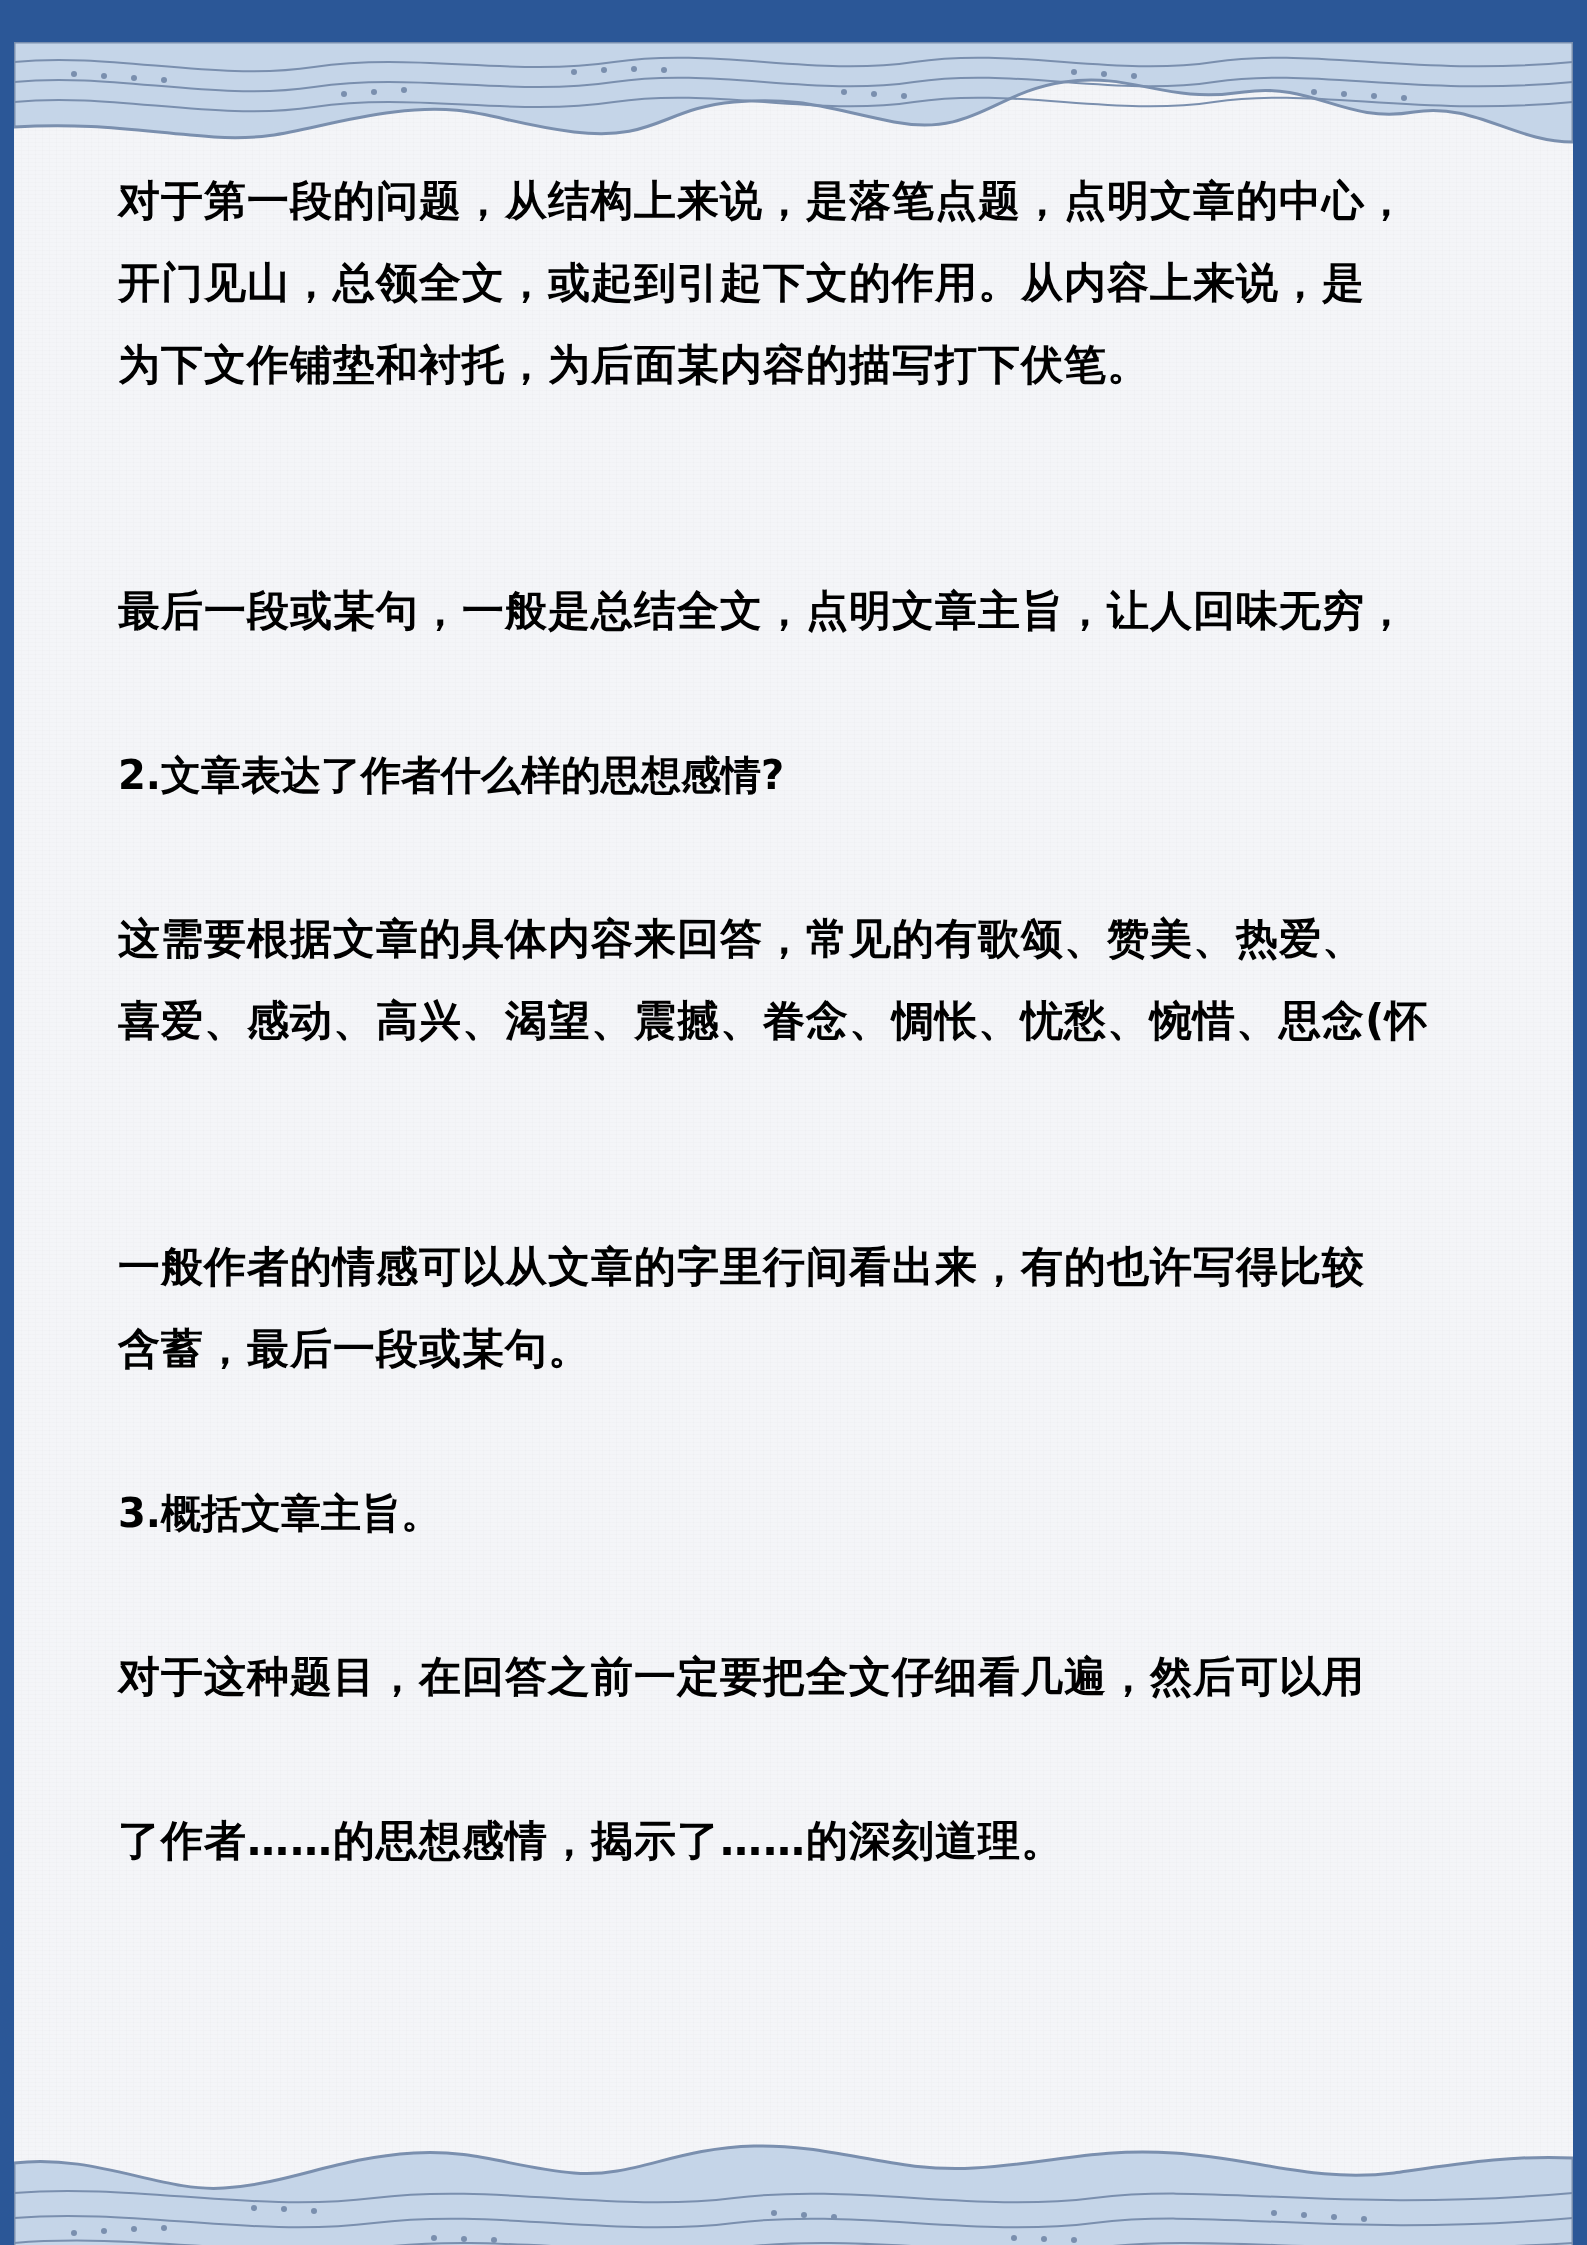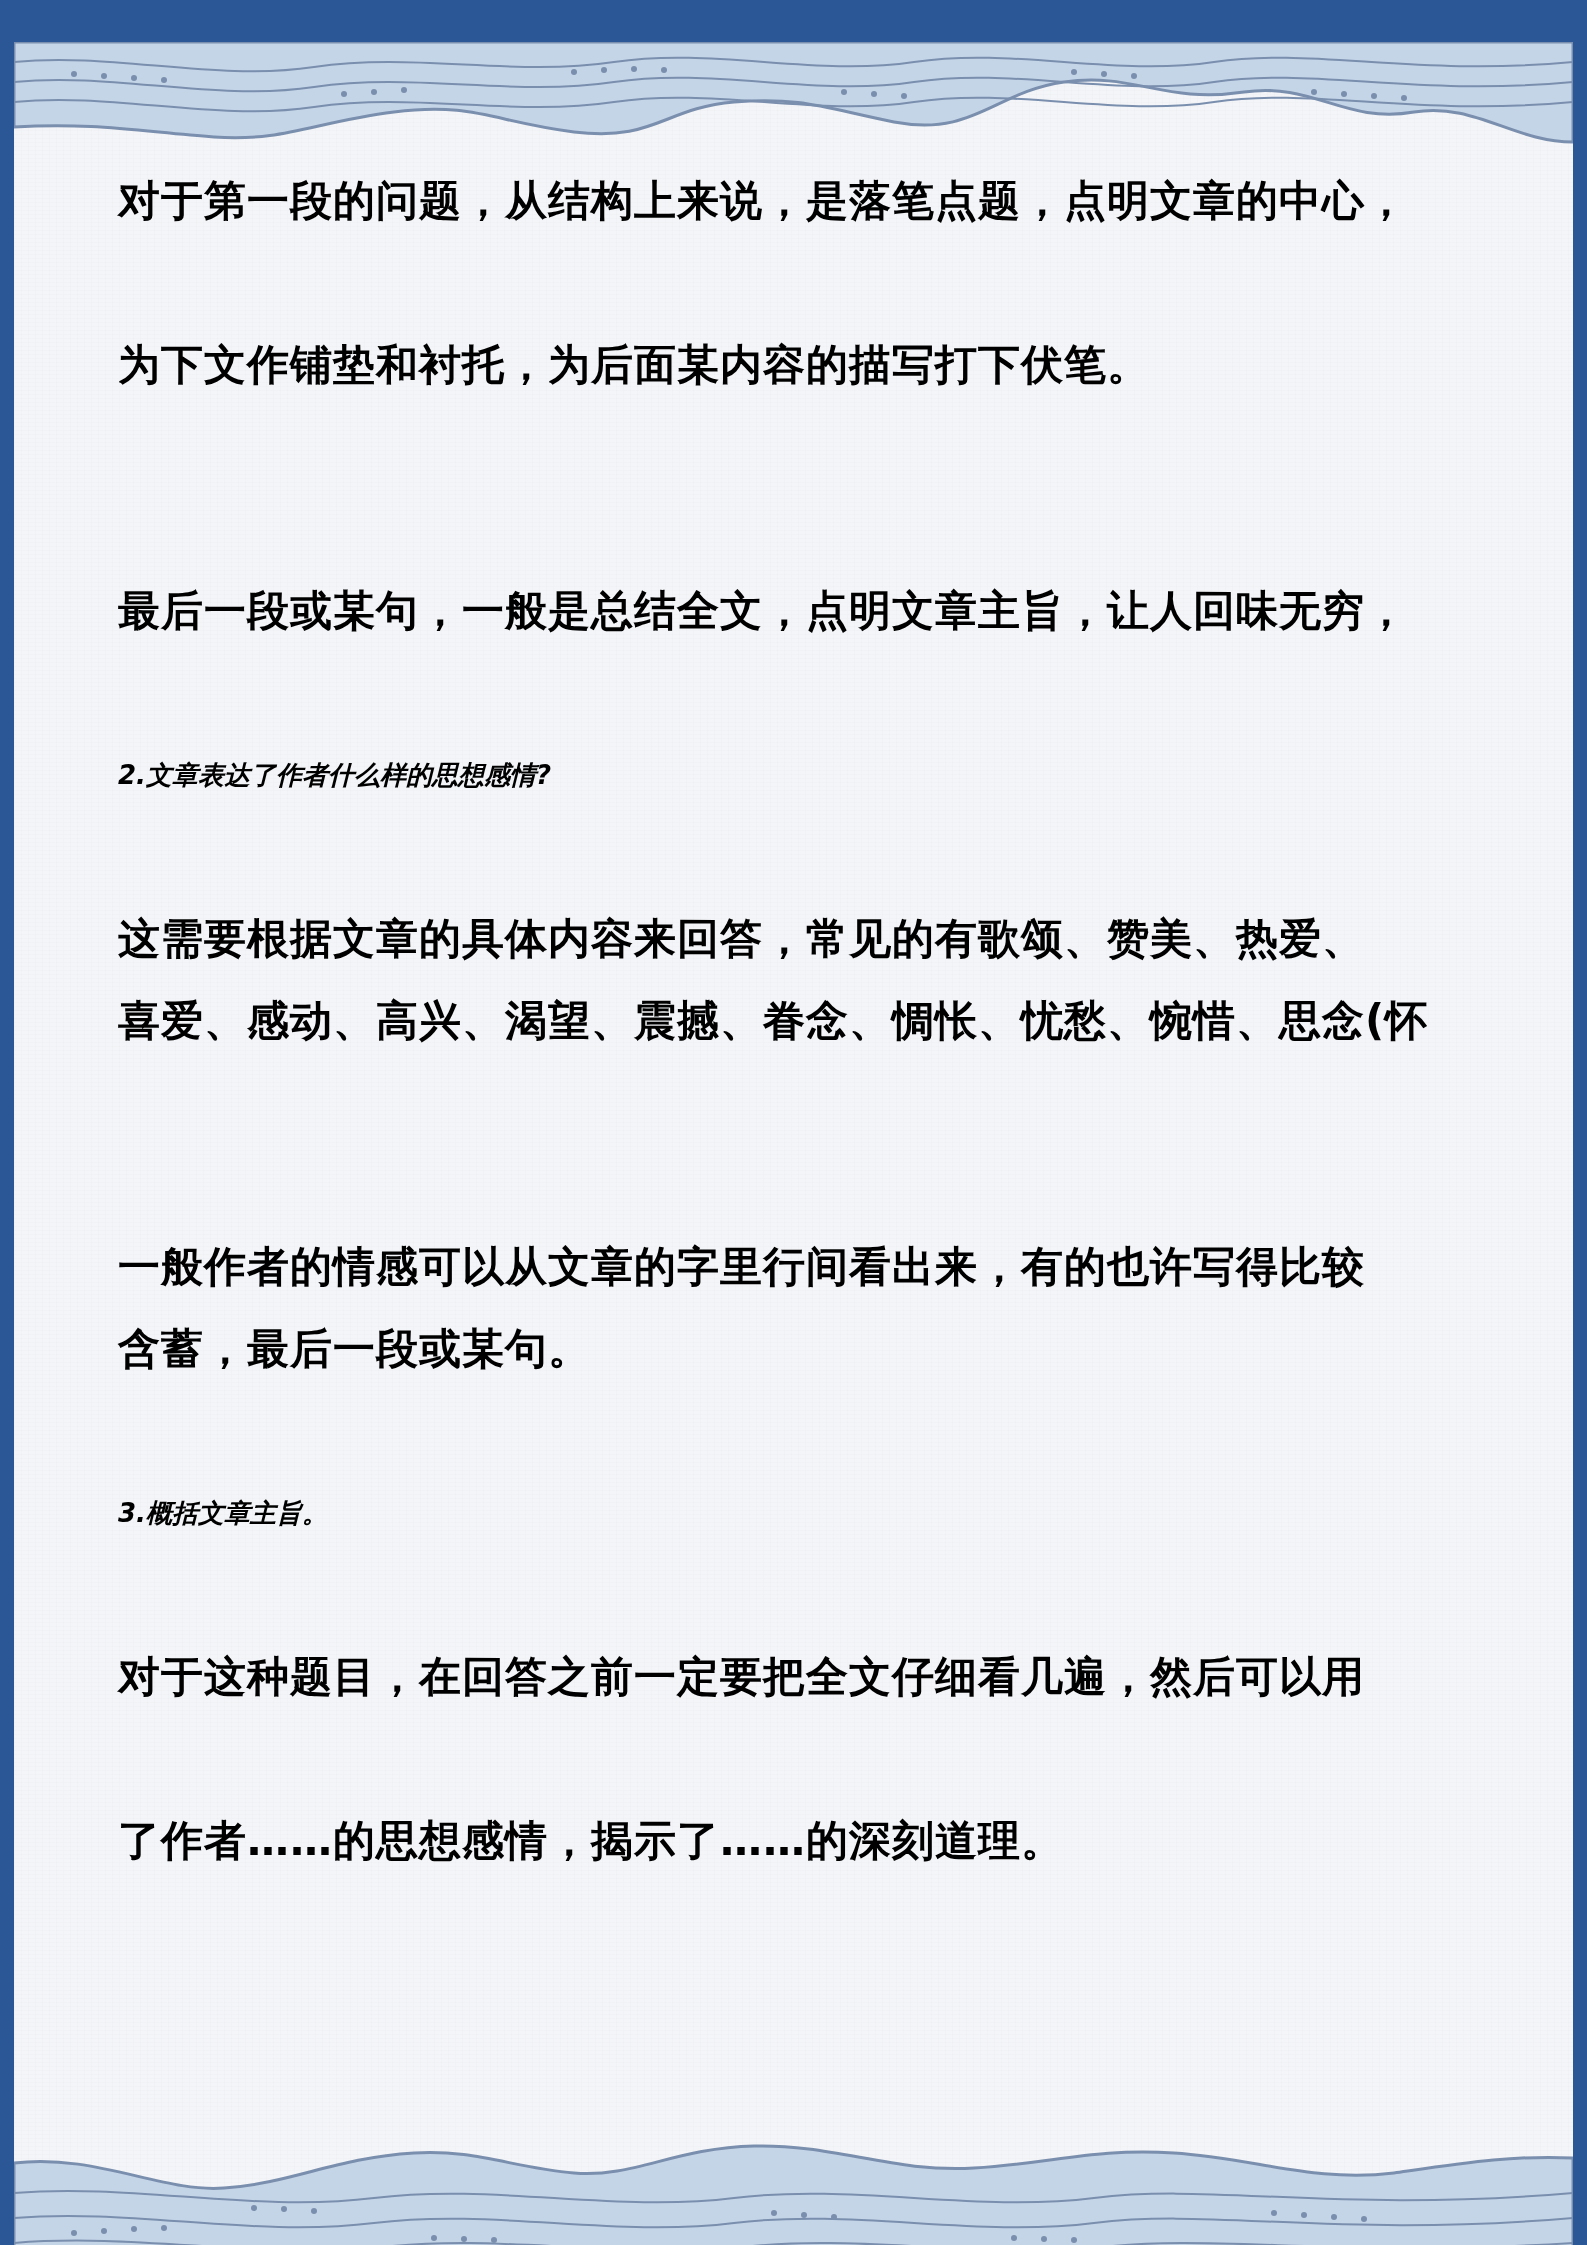--- a/index.html
+++ b/index.html
@@ -20,21 +20,21 @@
     .wave-top { position: absolute; left: 0; top: 0; width: 1559px; height: 110px; }
     .wave-bottom { position: absolute; left: 0; bottom: 0; width: 1559px; height: 120px; }
     .content {
       position: absolute; left: 104px; top: 118px; width: 1380px;
     }
     .para {
       margin: 0; color: #000; font-weight: bold;
       font-size: 42px; line-height: 82px; letter-spacing: 1px;
     }
     .gap { height: 82px; }
-    .heading { margin: 0; color: #000; font-weight: bold; font-size: 26px; line-height: 82px; font-style: italic; }
+    .heading { margin: 0; color: #000; font-weight: bold; font-size: 40px; line-height: 82px; }
     .footer {
       position: absolute; left: 0; width: 1559px; top: 2118px; text-align: center;
       font-family: "DejaVu Serif", "Liberation Serif", serif;
       color: #e8141a; font-size: 40px; letter-spacing: 14px;
     }
     .footer .num { font-weight: bold; font-family: "DejaVu Sans", sans-serif; }
   </style>
 </head>
 <body>
 
@@ -68,21 +68,21 @@
       <circle cx="1300" cy="50" r="3"></circle>
         <circle cx="1330" cy="52" r="3"></circle>
         <circle cx="1360" cy="54" r="3"></circle>
         <circle cx="1390" cy="56" r="3"></circle>
     </g>
   </svg>
 
   <div class="content">
     <p class="para">
       <span>对于第一段的问题，从结构上来说，是落笔点题，点明文章的中心，</span><br>
-      <br>
+      <span>开门见山，总领全文，或起到引起下文的作用。从内容上来说，是</span><br>
       <span>为下文作铺垫和衬托，为后面某内容的描写打下伏笔。</span>
     </p>
     <div class="gap"></div>
     <div class="gap"></div>
     <p class="para">
       <span>最后一段或某句，一般是总结全文，点明文章主旨，让人回味无穷，</span><br>
     </p>
     <div class="gap"></div>
     <p class="heading">
       <span>2.文章表达了作者什么样的思想感情?</span>

